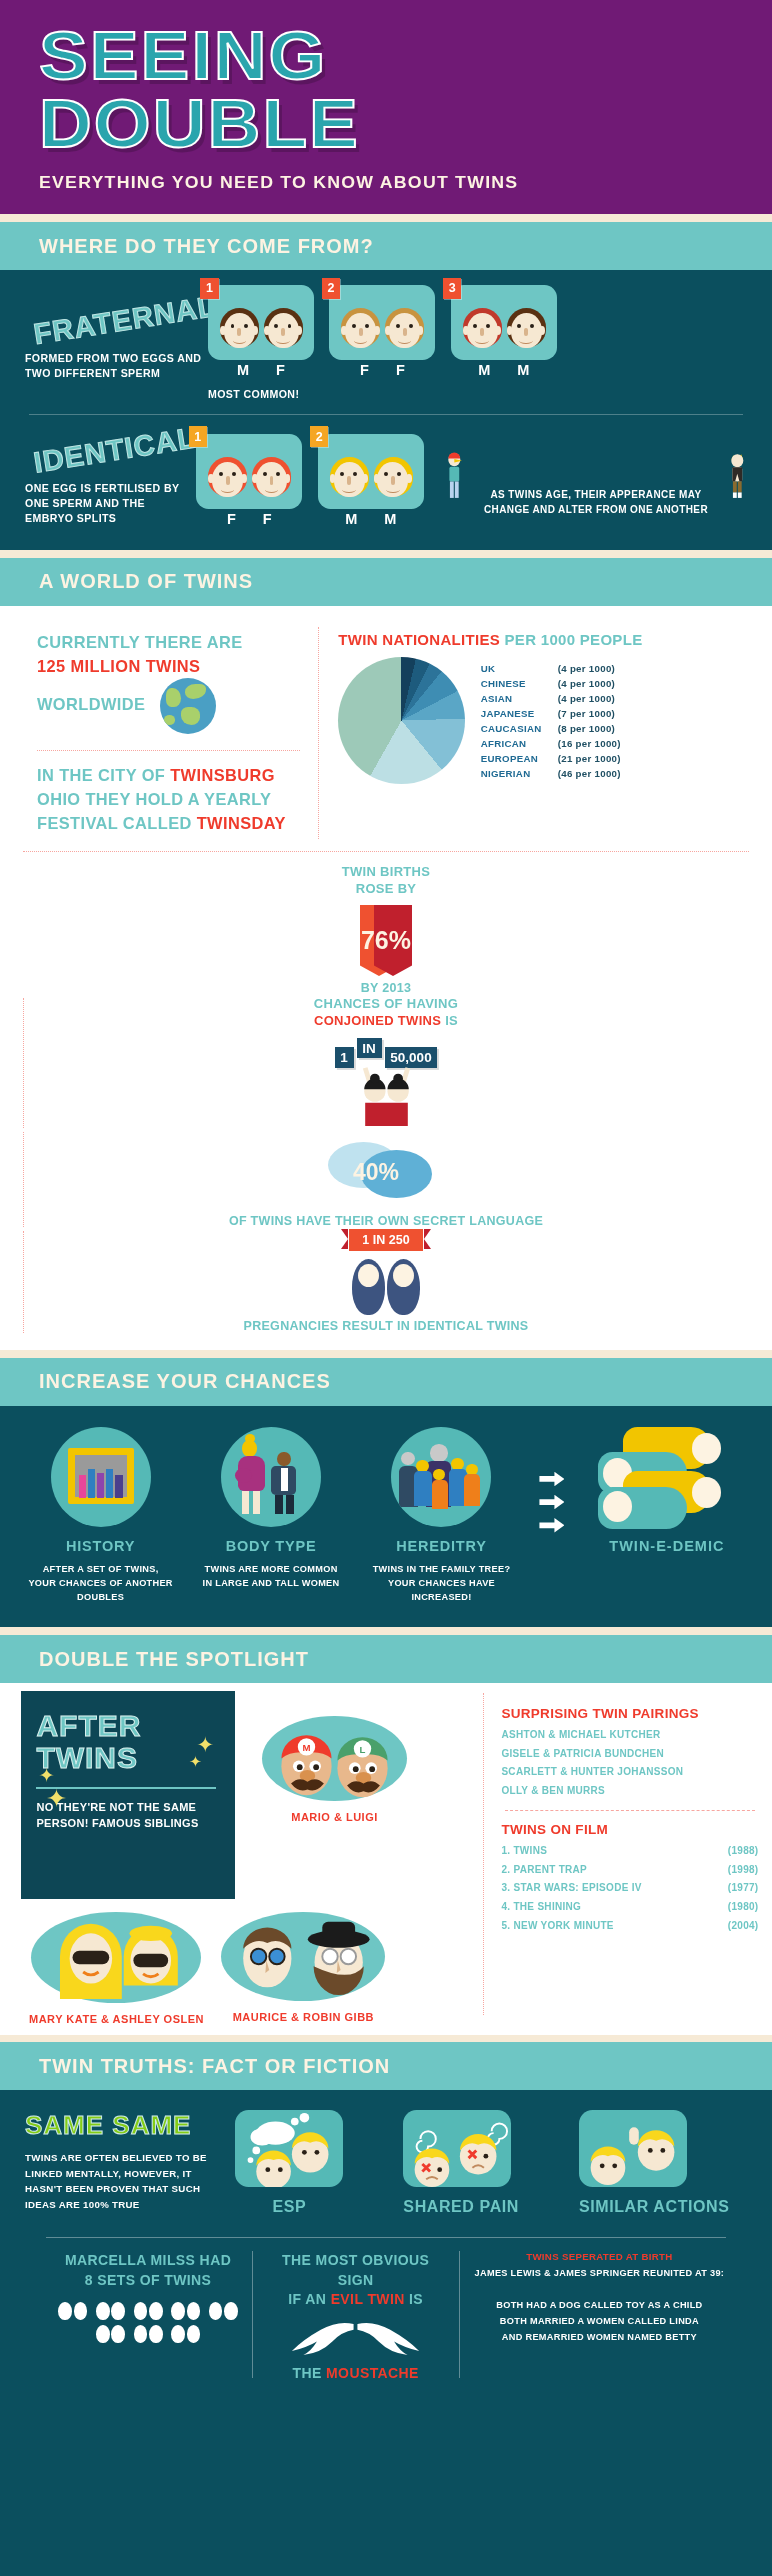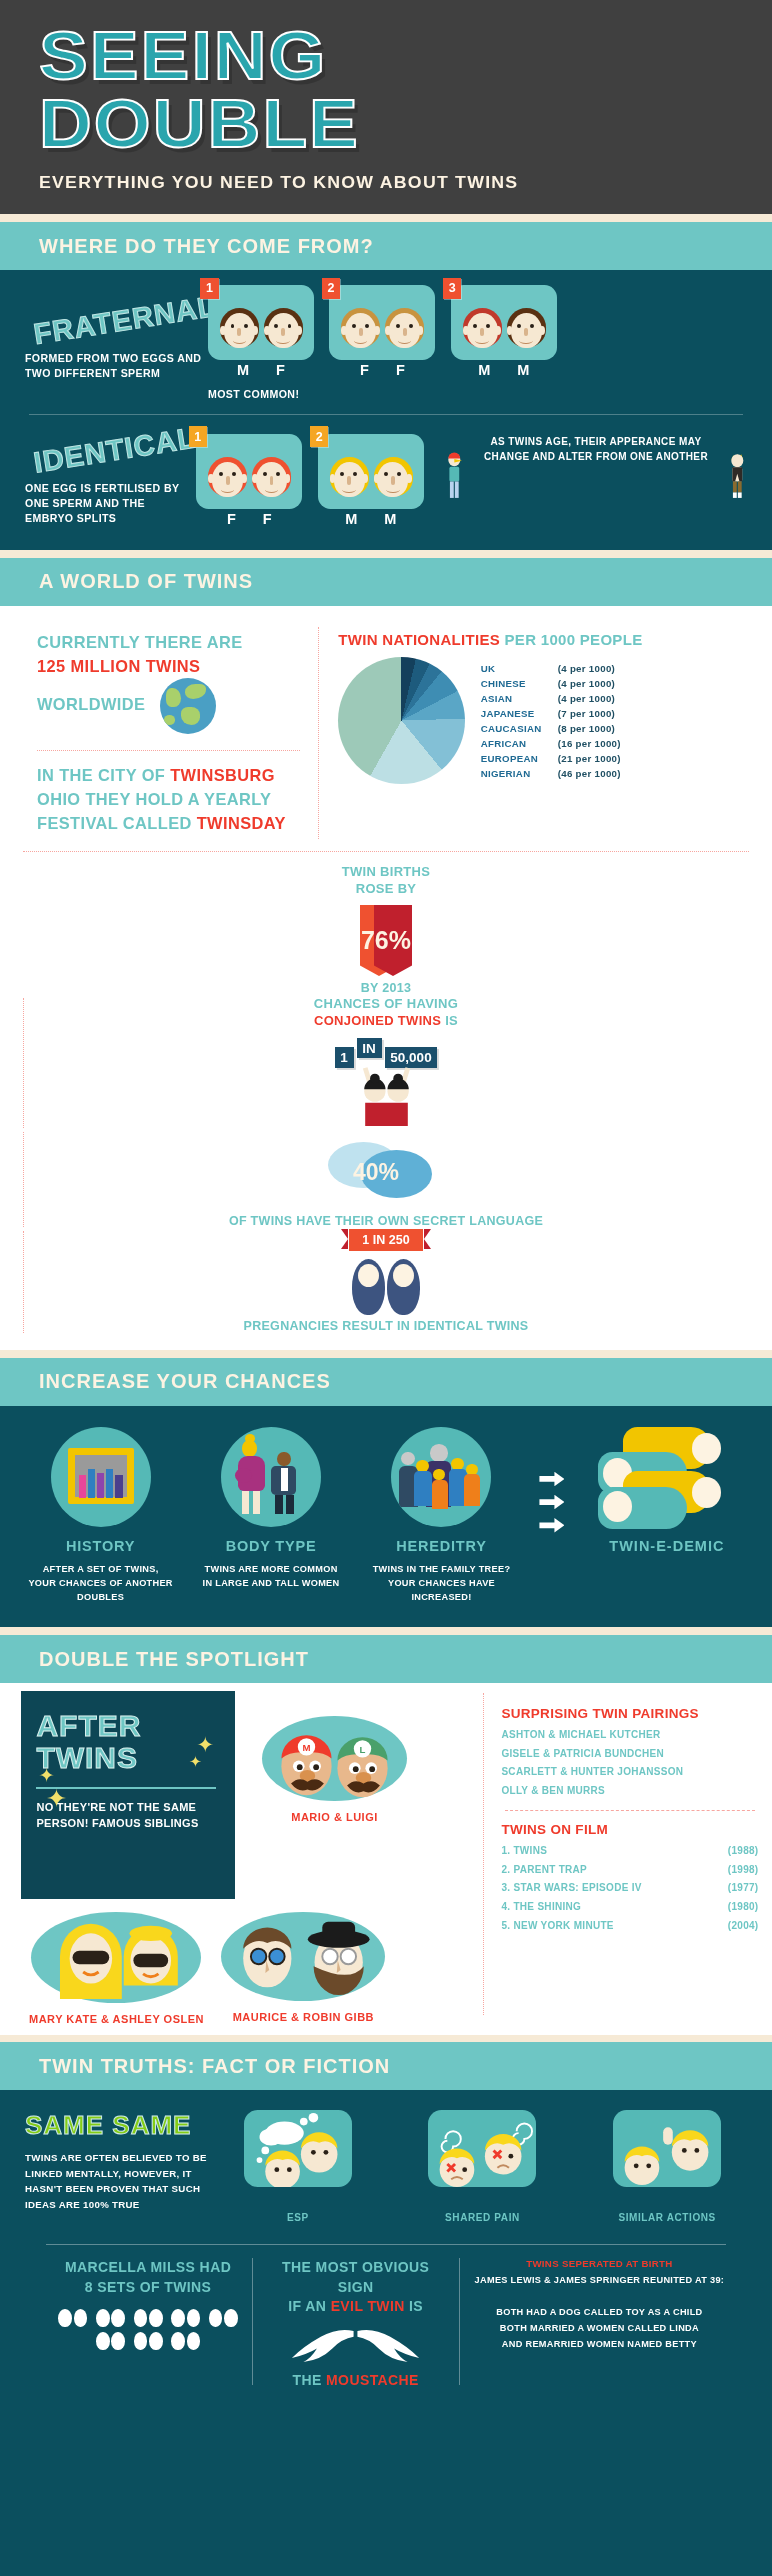--- a/index.html
+++ b/index.html
@@ -5,21 +5,21 @@
   * { box-sizing: border-box; margin:0; padding:0; }
   body {
     width: 772px; height: 2576px;
     font-family: "Liberation Sans", sans-serif;
     background: #0b4f5e;
     overflow: hidden;
   }
   .page { width:772px; height:2576px; position:relative; }
 
   
-  .hero { background:#404040; padding:25px 0 21px 39px; }
+  .hero { background:#701a75; padding:25px 0 21px 39px; }
   .hero-title { line-height:0.9; }
   .hero-word {
     font-size:69px; font-weight:bold; letter-spacing:1.9px;
     color:#2aa5ad; -webkit-text-stroke:1.9px #fff;
     text-shadow: 3.9px 4.8px 0 rgba(0,0,0,0.18);
     font-family:"Liberation Sans", sans-serif;
     transform: scaleX(1.06); transform-origin:left;
     display:block;
   }
   .hero-word.w2 { margin-top:5.8px; }
@@ -154,21 +154,21 @@
 
   
   .truths { padding:19.3px 25px 9.7px 25px; }
   .tr-top { display:flex; align-items:flex-start; }
   .tr-left { width:193px; }
   .same { font-size:26px; font-weight:bold; color:#84cc16; -webkit-text-stroke:1px #cdebe9; letter-spacing:1px; }
   .tr-desc { color:#fff; font-size:9.7px; font-weight:bold; line-height:1.6; margin-top:9.7px; letter-spacing:0.3px; }
   .tr-cards { display:flex; gap:25px; flex:1; justify-content:space-around; }
   .tr-card { text-align:center; }
   .tr-box { width:108px; height:77px; background:#55b9b6; border-radius:13.5px; position:relative; display:flex; justify-content:center; align-items:flex-end; }
-  .tr-cap { color:#6ec6c4; font-size:10px; font-weight:bold; letter-spacing:0.6px; margin-top:25px; }
+  .tr-cap { color:#6ec6c4; font-size:16px; font-weight:bold; letter-spacing:0.6px; margin-top:11px; }
   .tr-rule { height:1px; background:rgba(255,255,255,.35); margin:21px 21px 13.5px 21px; }
   .tr-bottom { display:flex; padding:0 7.7px 0 19.3px; }
   .tb { flex:1; padding:0 13.5px; text-align:center; position:relative; }
   .tb + .tb::before { content:""; position:absolute; left:0; top:0; bottom:5.8px; border-left:1px solid rgba(255,255,255,.35); }
   .tb-h { color:#6ec6c4; font-size:14px; font-weight:bold; line-height:1.4; letter-spacing:0.4px; }
   .tb-h .red { color:#ef3b2c; }
   .eggs { display:flex; flex-wrap:wrap; justify-content:center; gap:4.8px 8.7px; margin-top:11.6px; }
   .eggpair { display:flex; gap:1.9px; }
   .egg { width:13.5px; height:18.3px; background:#fff; border-radius:50% 50% 48% 48%; }
   .mo { width:135px; height:41px; margin:7.7px auto 5.8px; position:relative; }
@@ -363,21 +363,21 @@
                 <div class="nose"></div>
                 <div class="mouth"></div>
             </div>
           </div>
           <div class="sexrow">
             <span>M</span>
             <span>M</span>
           </div>
         </div>
 
-        <div style="display:flex; align-items:flex-start; gap:9px; margin-left:5.8px;">
+        <div style="display:flex; align-items:flex-end; gap:9px; margin-left:5.8px;">
           <svg width="33" height="83" viewBox="0 0 34 86">
             <ellipse cx="17" cy="14" rx="11" ry="12" fill="#f6e8d2"></ellipse>
             <path d="M6 12 a11 11 0 0 1 22 0 z" fill="#ef3b2c"></path>
             <path d="M17 13 l14 3 -14 3 z" fill="#f2c500"></path>
             <rect x="8" y="27" width="18" height="27" rx="3" fill="#55b9b6"></rect>
             <rect x="9" y="54" width="7" height="30" fill="#b9d4ef"></rect>
             <rect x="18" y="54" width="7" height="30" fill="#b9d4ef"></rect>
           </svg>
           <div class="agetext">AS TWINS AGE, THEIR APPERANCE MAY CHANGE AND ALTER FROM ONE ANOTHER</div>
           <svg width="33" height="83" viewBox="0 0 34 86">

